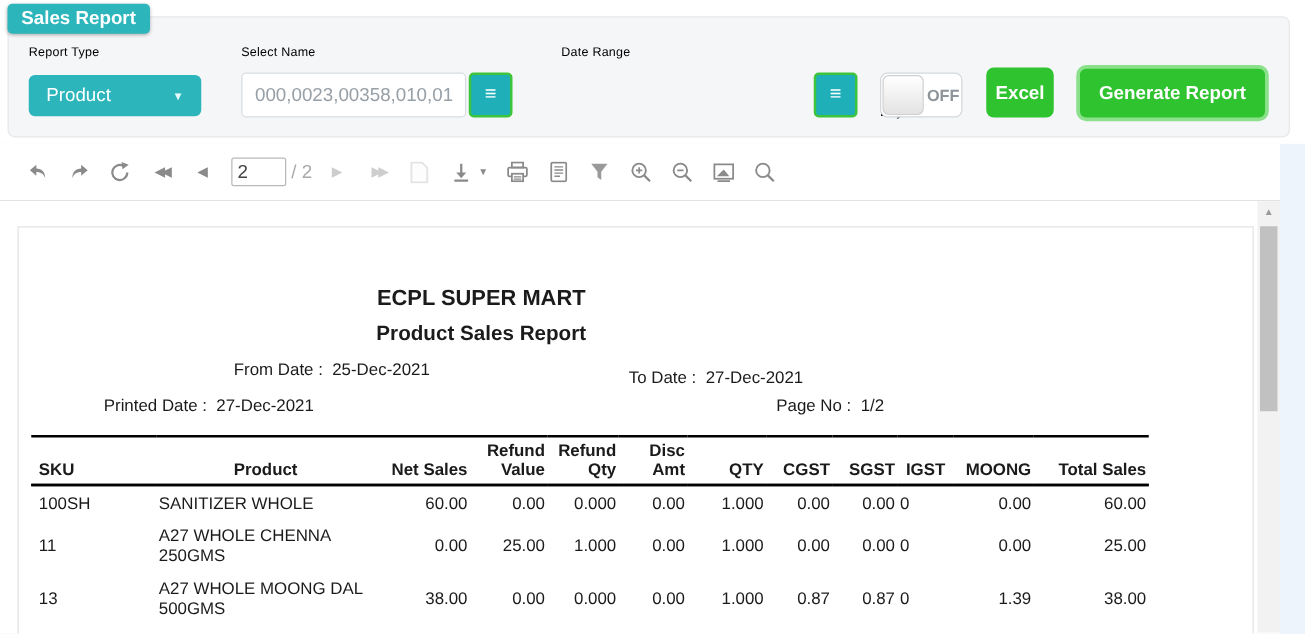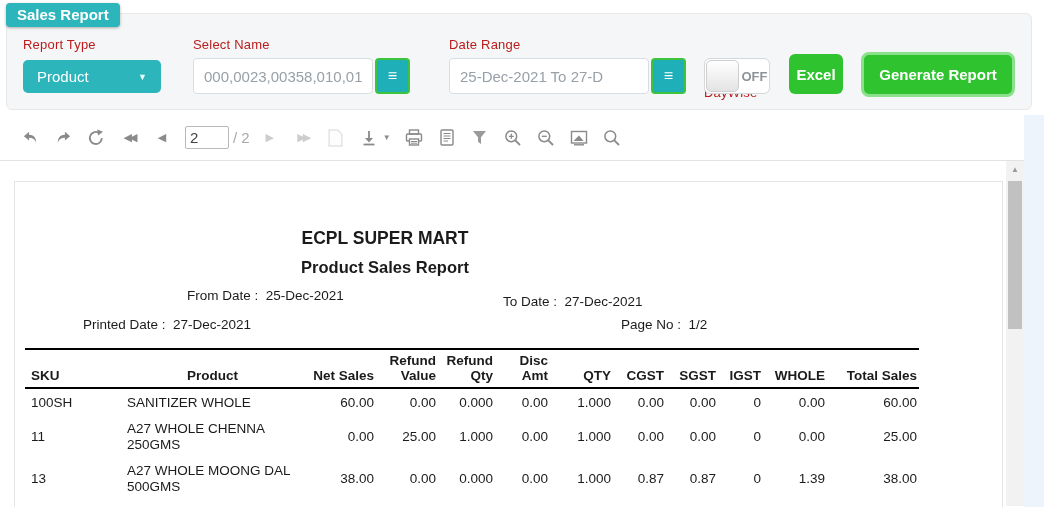--- a/index.html
+++ b/index.html
@@ -6,21 +6,21 @@
   html,body { width:1044px; height:507px; overflow:hidden;
     font-family:"Liberation Sans", sans-serif; background:#eef4fb; }
 
   
   .top-section { position:relative; width:1044px; height:115px; background:#ffffff; }
   .badge { position:absolute; left:6px; top:3px; z-index:3; background:#2cb5bb; color:#fff;
     font-size:15px; font-weight:bold; padding:3px 11px 4px; border-radius:4px;
     box-shadow:0 1px 3px rgba(0,0,0,.3); }
   .filter-panel { position:absolute; left:6px; top:13px; width:1026px; height:97px;
     background:#f5f6f7; border:1px solid #e6e8ea; border-radius:6px; }
-  .flabel { position:absolute; font-size:13px; color:#b91c1c; letter-spacing:.2px; }
+  .flabel { position:absolute; font-size:10px; color:#000000; letter-spacing:.2px; }
   .select-teal { position:absolute; width:138px; height:33px; background:#2cb5bb; border:none;
     border-radius:5px; color:#fff; font-size:15px; padding:0 14px; text-align:left;
     display:flex; align-items:center; justify-content:space-between; cursor:pointer;
     font-family:"Liberation Sans",sans-serif; }
   .select-teal .caret { font-size:9px; color:#e8fbfc; }
   .txt-input { position:absolute; height:36px; border:1px solid #d9dde1; border-radius:4px;
     background:#fff; color:#98a0a7; font-size:15px; padding:0 10px;
     font-family:"Liberation Sans",sans-serif; }
   .menu-btn { position:absolute; width:35px; height:36px; background:#1fafb8;
     border:2px solid #3cc43c; border-radius:4px; color:#fff; cursor:pointer;
@@ -74,21 +74,21 @@
   th.col0 { padding-left:6px; } td.col0 { padding-left:6px; }
   .col1 { width:175px; text-align:left; }
   th.col1 { text-align:center; }
   .col2 { width:76px; text-align:right; }
   .col3 { width:62px; text-align:right; }
   .col4 { width:57px; text-align:right; }
   .col5 { width:55px; text-align:right;margin-top:48px; }
   .col6 { width:63px; text-align:right; }
   .col7 { width:53px; text-align:right; }
   .col8 { width:52px; text-align:right; }
-  .col9 { width:45px; text-align:right; }
+  .col9 { width:45px; }
   .col10 { width:64px; text-align:right; }
   .col11 { width:92px; text-align:right; }
 
   
   .vscroll { position:absolute; left:1006px; top:0; width:18px; height:345px; background:#f2f2f2; }
   .vscroll .up { height:16px; display:flex; align-items:center; justify-content:center;
     color:#9a9a9a; font-size:8px; cursor:pointer; }
   .vscroll .thumb { position:absolute; left:2px; top:20px; width:14px; height:148px;
     background:#c1c1c1; cursor:pointer; }
 </style>
@@ -105,21 +105,20 @@
       <span class="caret">▼</span>
     </div>
 
     <div class="flabel" style="left:186px; top:23px;">Select Name</div>
     <input class="txt-input" style="left: 186px; top: 44px; width: 180px;" value="000,0023,00358,010,01">
     <button class="menu-btn" style="left:368px; top:44px;">
       <span>≡</span>
     </button>
 
     <div class="flabel" style="left:442px; top:23px;">Date Range</div>
-    <input class="txt-input" style="left: 442px; top: 44px; width: 200px;" value="25-Dec-2021 To 27-D">
     <button class="menu-btn" style="left:644px; top:44px;">
       <span>≡</span>
     </button>
 
     <div class="flabel" style="left:697px; top:23px;margin-top:48px;">DayWise</div>
     <div class="toggle" style="left:697px; top:44px;">
       <div class="knob"></div>
       <div class="state">OFF</div>
     </div>
 
@@ -235,21 +234,21 @@
               <th class="col3">Refund
 Value</th>
               <th class="col4">Refund
 Qty</th>
               <th class="col5">Disc
 Amt</th>
               <th class="col6">QTY</th>
               <th class="col7">CGST</th>
               <th class="col8">SGST</th>
               <th class="col9">IGST</th>
-              <th class="col10">WHOLE</th>
+              <th class="col10">MOONG</th>
               <th class="col11">Total Sales</th>
             </tr>
           </thead>
         <tbody>
             <tr>
               <td class="col0">100SH</td>
               <td class="col1">SANITIZER WHOLE</td>
               <td class="col2">60.00</td>
               <td class="col3">0.00</td>
               <td class="col4">0.000</td>

